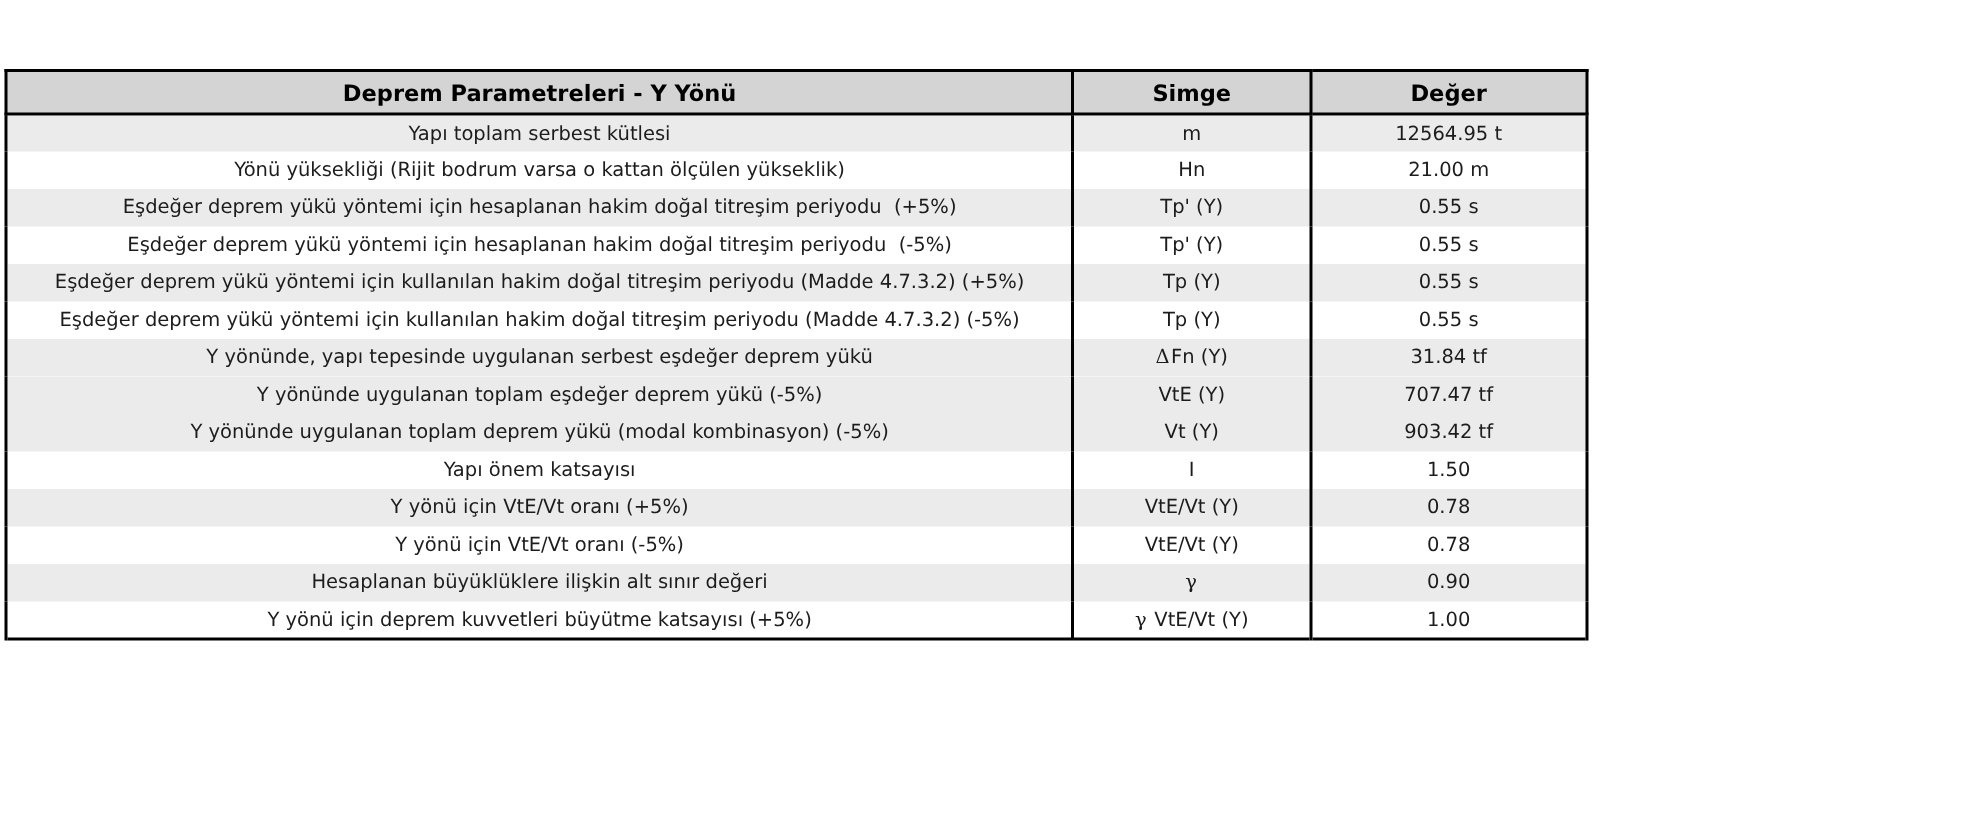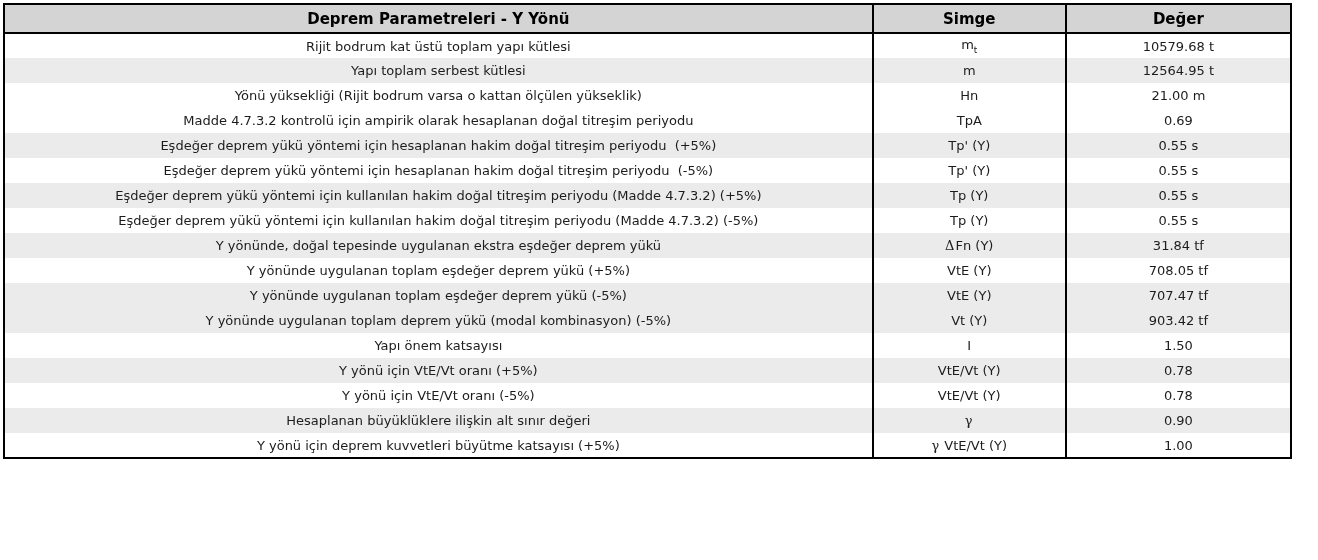--- a/index.html
+++ b/index.html
@@ -11,22 +11,23 @@
   }
   html,body{margin:0;padding:0;background:#ffffff;}
   body{
     font-family:"DejaVu Sans","Liberation Sans",sans-serif;
     width:1318px;height:560px;overflow:hidden;
   }
   .wrap{padding:3px;}
   table.params{
     border-collapse:collapse;
     table-layout:fixed;
-    width:1289px;
+    width:1056px;
     border:2px solid var(--border);
+    margin-top:43px;
   }
   col.c-label{width:67.5%;}
   col.c-symbol{width:15.0%;}
   col.c-value{width:17.5%;}
   th{
     background:var(--header-bg);
     border:2px solid var(--border);
     font-size:15px;
     font-weight:bold;
     color:#000000;
@@ -63,39 +64,29 @@
       <col class="c-value">
     </colgroup>
     <thead>
       <tr>
         <th>Deprem Parametreleri - Y Yönü</th>
         <th>Simge</th>
         <th>Değer</th>
       </tr>
     </thead>
     <tbody>
-        <tr>
-          <td>Rijit bodrum kat üstü toplam yapı kütlesi</td>
-          <td><span>m</span><sub class="sub">t</sub></td>
-          <td>10579.68 t</td>
-        </tr>
         <tr class="alt">
           <td>Yapı toplam serbest kütlesi</td>
           <td><span>m</span></td>
           <td>12564.95 t</td>
         </tr>
         <tr>
           <td>Yönü yüksekliği (Rijit bodrum varsa o kattan ölçülen yükseklik)</td>
           <td><span>Hn</span></td>
           <td>21.00 m</td>
-        </tr>
-        <tr>
-          <td>Madde 4.7.3.2 kontrolü için ampirik olarak hesaplanan doğal titreşim periyodu</td>
-          <td><span>TpA</span></td>
-          <td>0.69</td>
         </tr>
         <tr class="alt">
           <td>Eşdeğer deprem yükü yöntemi için hesaplanan hakim doğal titreşim periyodu  (+5%)</td>
           <td><span>Tp' (Y)</span></td>
           <td>0.55 s</td>
         </tr>
         <tr>
           <td>Eşdeğer deprem yükü yöntemi için hesaplanan hakim doğal titreşim periyodu  (-5%)</td>
           <td><span>Tp' (Y)</span></td>
           <td>0.55 s</td>
@@ -104,28 +95,23 @@
           <td>Eşdeğer deprem yükü yöntemi için kullanılan hakim doğal titreşim periyodu (Madde 4.7.3.2) (+5%)</td>
           <td><span>Tp (Y)</span></td>
           <td>0.55 s</td>
         </tr>
         <tr>
           <td>Eşdeğer deprem yükü yöntemi için kullanılan hakim doğal titreşim periyodu (Madde 4.7.3.2) (-5%)</td>
           <td><span>Tp (Y)</span></td>
           <td>0.55 s</td>
         </tr>
         <tr class="alt">
-          <td>Y yönünde, doğal tepesinde uygulanan ekstra eşdeğer deprem yükü</td>
+          <td>Y yönünde, yapı tepesinde uygulanan serbest eşdeğer deprem yükü</td>
           <td><span class="greek">Δ</span><span>Fn (Y)</span></td>
           <td>31.84 tf</td>
-        </tr>
-        <tr>
-          <td>Y yönünde uygulanan toplam eşdeğer deprem yükü (+5%)</td>
-          <td><span>VtE (Y)</span></td>
-          <td>708.05 tf</td>
         </tr>
         <tr class="alt">
           <td>Y yönünde uygulanan toplam eşdeğer deprem yükü (-5%)</td>
           <td><span>VtE (Y)</span></td>
           <td>707.47 tf</td>
         </tr>
         <tr class="alt">
           <td>Y yönünde uygulanan toplam deprem yükü (modal kombinasyon) (-5%)</td>
           <td><span>Vt (Y)</span></td>
           <td>903.42 tf</td>

